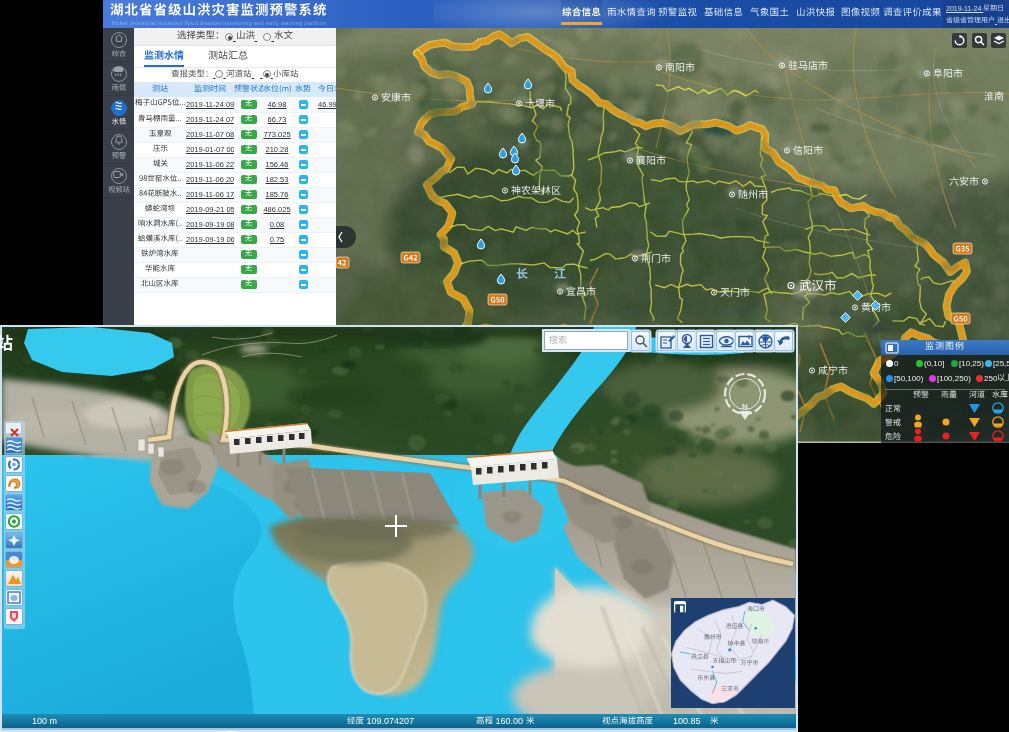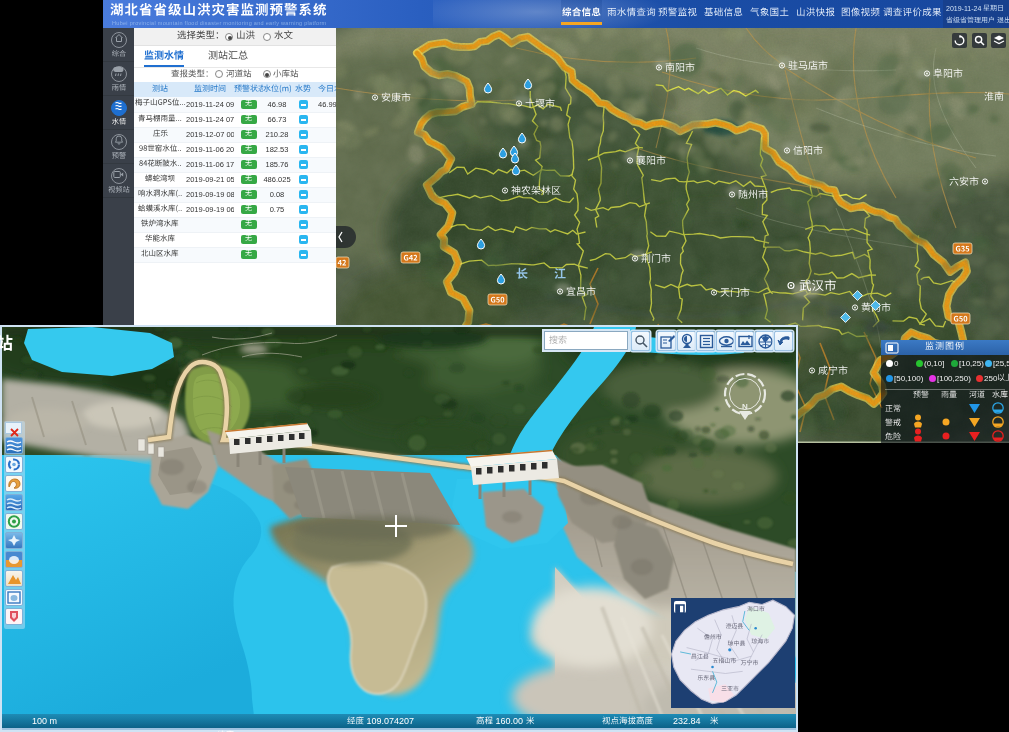--- a/index.html
+++ b/index.html
@@ -1,19 +1,19 @@
 <!DOCTYPE html>
 <html><head>
 <meta charset="utf-8">
 <style>
 *{margin:0;padding:0;box-sizing:border-box;}
 html,body{width:1009px;height:732px;background:#000;overflow:hidden;}
 body{font-family:"Liberation Sans",sans-serif;}
 #root{position:absolute;left:0;top:0;width:1009px;height:732px;background:#000;overflow:hidden;}
-.abs{position:absolute;}
+.abs{position:absolute;text-decoration:underline;}
 
 #titlebar{left:103px;top:0;width:906px;height:28px;background:linear-gradient(90deg,#4a7cdd 0%,#2a5fc0 35%,#1a4da6 65%,#17479e 100%);overflow:hidden;}
 #titlebar .tstar{position:absolute;left:330px;top:-8px;width:260px;height:50px;background:radial-gradient(ellipse at 40% 40%,rgba(255,255,255,.28),rgba(255,255,255,0) 60%);}
 #apptitle{position:absolute;left:7px;top:4px;color:#fff;font-size:13.5px;font-weight:bold;letter-spacing:1px;text-shadow:0 1px 2px rgba(0,30,90,.5);}
 #appsub{position:absolute;left:9px;top:20px;color:#b8d4f5;font-size:5.5px;letter-spacing:.3px;opacity:.6;}
 #menu .mi{position:absolute;top:0;height:25px;line-height:27px;color:#e8f0fb;font-size:9.5px;text-align:center;letter-spacing:.3px;white-space:nowrap;}
 #menu .mi.act{color:#fff;font-weight:bold;border-bottom:3px solid #f5a623;background:linear-gradient(180deg,rgba(25,70,150,.35),rgba(25,70,150,.0));}
 #datebox{position:absolute;right:0;top:0;width:66px;height:28px;background:#17408d;color:#cfe0f5;font-size:7px;line-height:1.7;padding:3px 0 0 3px;white-space:nowrap;}
 
 #sidebar{left:103px;top:28px;width:31px;height:297px;background:#3a4049;}
@@ -405,33 +405,68 @@
             <td><span class="pill"><svg style="vertical-align:top;overflow:visible" width="7" height="9">
                   <g fill="#fff">
                     <use href="#g65e0" transform="translate(0.0,5.46) scale(0.0070,-0.0070)"></use>
                   </g>
                 </svg></span></td>
             <td>66.73</td>
             <td><span class="flat"></span></td>
             <td></td>
           </tr>
       <tr>
+            <td><svg style="vertical-align:middle;overflow:visible" width="22" height="10">
+                <g fill="#333">
+                  <use href="#g7389" transform="translate(0.0,5.85) scale(0.0075,-0.0075)"></use>
+                  <use href="#g7687" transform="translate(7.5,5.85) scale(0.0075,-0.0075)"></use>
+                  <use href="#g89c2" transform="translate(15.0,5.85) scale(0.0075,-0.0075)"></use>
+                </g>
+              </svg></td>
+            <td>2019-11-07 08</td>
+            <td><span class="pill"><svg style="vertical-align:top;overflow:visible" width="7" height="9">
+                  <g fill="#fff">
+                    <use href="#g65e0" transform="translate(0.0,5.46) scale(0.0070,-0.0070)"></use>
+                  </g>
+                </svg></span></td>
+            <td>773.025</td>
+            <td><span class="flat"></span></td>
+            <td></td>
+          </tr>
+      <tr>
             <td><svg style="vertical-align:middle;overflow:visible" width="15" height="10">
                 <g fill="#333">
                   <use href="#g5e84" transform="translate(0.0,5.85) scale(0.0075,-0.0075)"></use>
                   <use href="#g4e50" transform="translate(7.5,5.85) scale(0.0075,-0.0075)"></use>
                 </g>
               </svg></td>
-            <td>2019-12-07 00</td>
+            <td>2019-01-07 00</td>
             <td><span class="pill"><svg style="vertical-align:top;overflow:visible" width="7" height="9">
                   <g fill="#fff">
                     <use href="#g65e0" transform="translate(0.0,5.46) scale(0.0070,-0.0070)"></use>
                   </g>
                 </svg></span></td>
             <td>210.28</td>
+            <td><span class="flat"></span></td>
+            <td></td>
+          </tr>
+      <tr>
+            <td><svg style="vertical-align:middle;overflow:visible" width="15" height="10">
+                <g fill="#333">
+                  <use href="#g57ce" transform="translate(0.0,5.85) scale(0.0075,-0.0075)"></use>
+                  <use href="#g5173" transform="translate(7.5,5.85) scale(0.0075,-0.0075)"></use>
+                </g>
+              </svg></td>
+            <td>2019-11-06 22</td>
+            <td><span class="pill"><svg style="vertical-align:top;overflow:visible" width="7" height="9">
+                  <g fill="#fff">
+                    <use href="#g65e0" transform="translate(0.0,5.46) scale(0.0070,-0.0070)"></use>
+                  </g>
+                </svg></span></td>
+            <td>156.46</td>
             <td><span class="flat"></span></td>
             <td></td>
           </tr>
       <tr>
             <td><svg style="vertical-align:middle;overflow:visible" width="42" height="10">
                 <g fill="#333">
                   <use href="#g39" transform="translate(0.0,5.85) scale(0.0075,-0.0075)"></use>
                   <use href="#g38" transform="translate(4.2,5.85) scale(0.0075,-0.0075)"></use>
                   <use href="#g4e16" transform="translate(8.3,5.85) scale(0.0075,-0.0075)"></use>
                   <use href="#g7a91" transform="translate(15.8,5.85) scale(0.0075,-0.0075)"></use>
@@ -1830,21 +1865,21 @@
       <span style="left:600px;"><svg style="vertical-align:middle;overflow:visible" width="51" height="10">
             <g fill="#fff">
               <use href="#g89c6" transform="translate(0.0,6.63) scale(0.0085,-0.0085)"></use>
               <use href="#g70b9" transform="translate(8.5,6.63) scale(0.0085,-0.0085)"></use>
               <use href="#g6d77" transform="translate(17.0,6.63) scale(0.0085,-0.0085)"></use>
               <use href="#g62d4" transform="translate(25.5,6.63) scale(0.0085,-0.0085)"></use>
               <use href="#g9ad8" transform="translate(34.0,6.63) scale(0.0085,-0.0085)"></use>
               <use href="#g5ea6" transform="translate(42.5,6.63) scale(0.0085,-0.0085)"></use>
             </g>
           </svg></span>
-      <span style="left:671px;">232.84</span>
+      <span style="left:671px;">100.85</span>
       <span style="left:708px;"><svg style="vertical-align:middle;overflow:visible" width="8" height="10">
             <g fill="#fff">
               <use href="#g7c73" transform="translate(0.0,6.63) scale(0.0085,-0.0085)"></use>
             </g>
           </svg></span>
     </div>
     <div id="lbl-zhan"><svg style="vertical-align:middle;overflow:visible" width="17" height="19">
           <g fill="#fff">
             <use href="#gB7ad9" transform="translate(0.0,13.26) scale(0.0170,-0.0170)"></use>
           </g>

